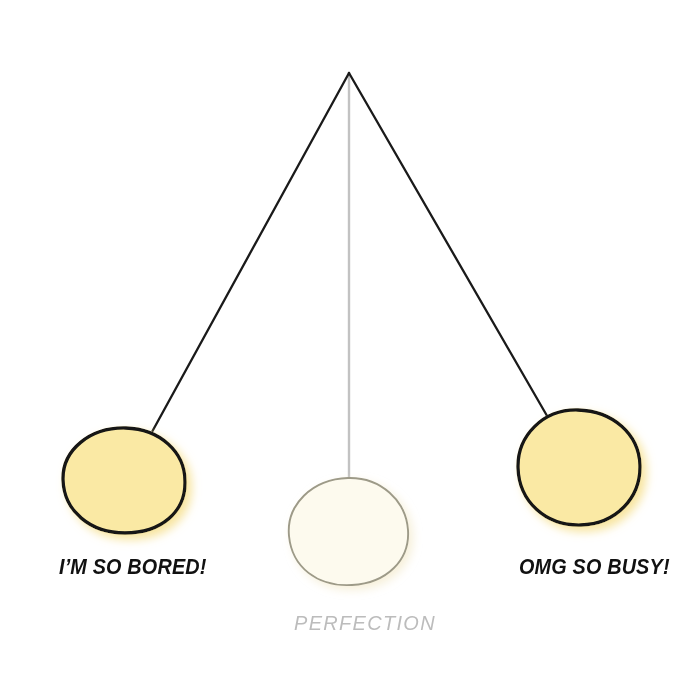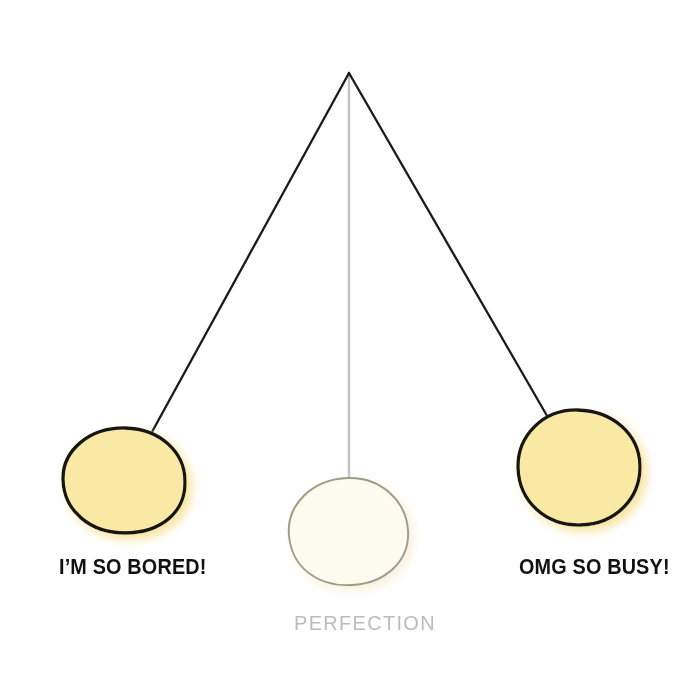--- a/index.html
+++ b/index.html
@@ -10,20 +10,21 @@
   }
   body {
     font-family: "Liberation Sans", sans-serif;
   }
   #stage {
     position: relative;
     width: 700px;
     height: 700px;
     background: #ffffff;
     overflow: hidden;
+    font-style: italic;
   }
   #art {
     position: absolute;
     left: 0;
     top: 0;
     width: 700px;
     height: 700px;
     display: block;
   }
   .label {

